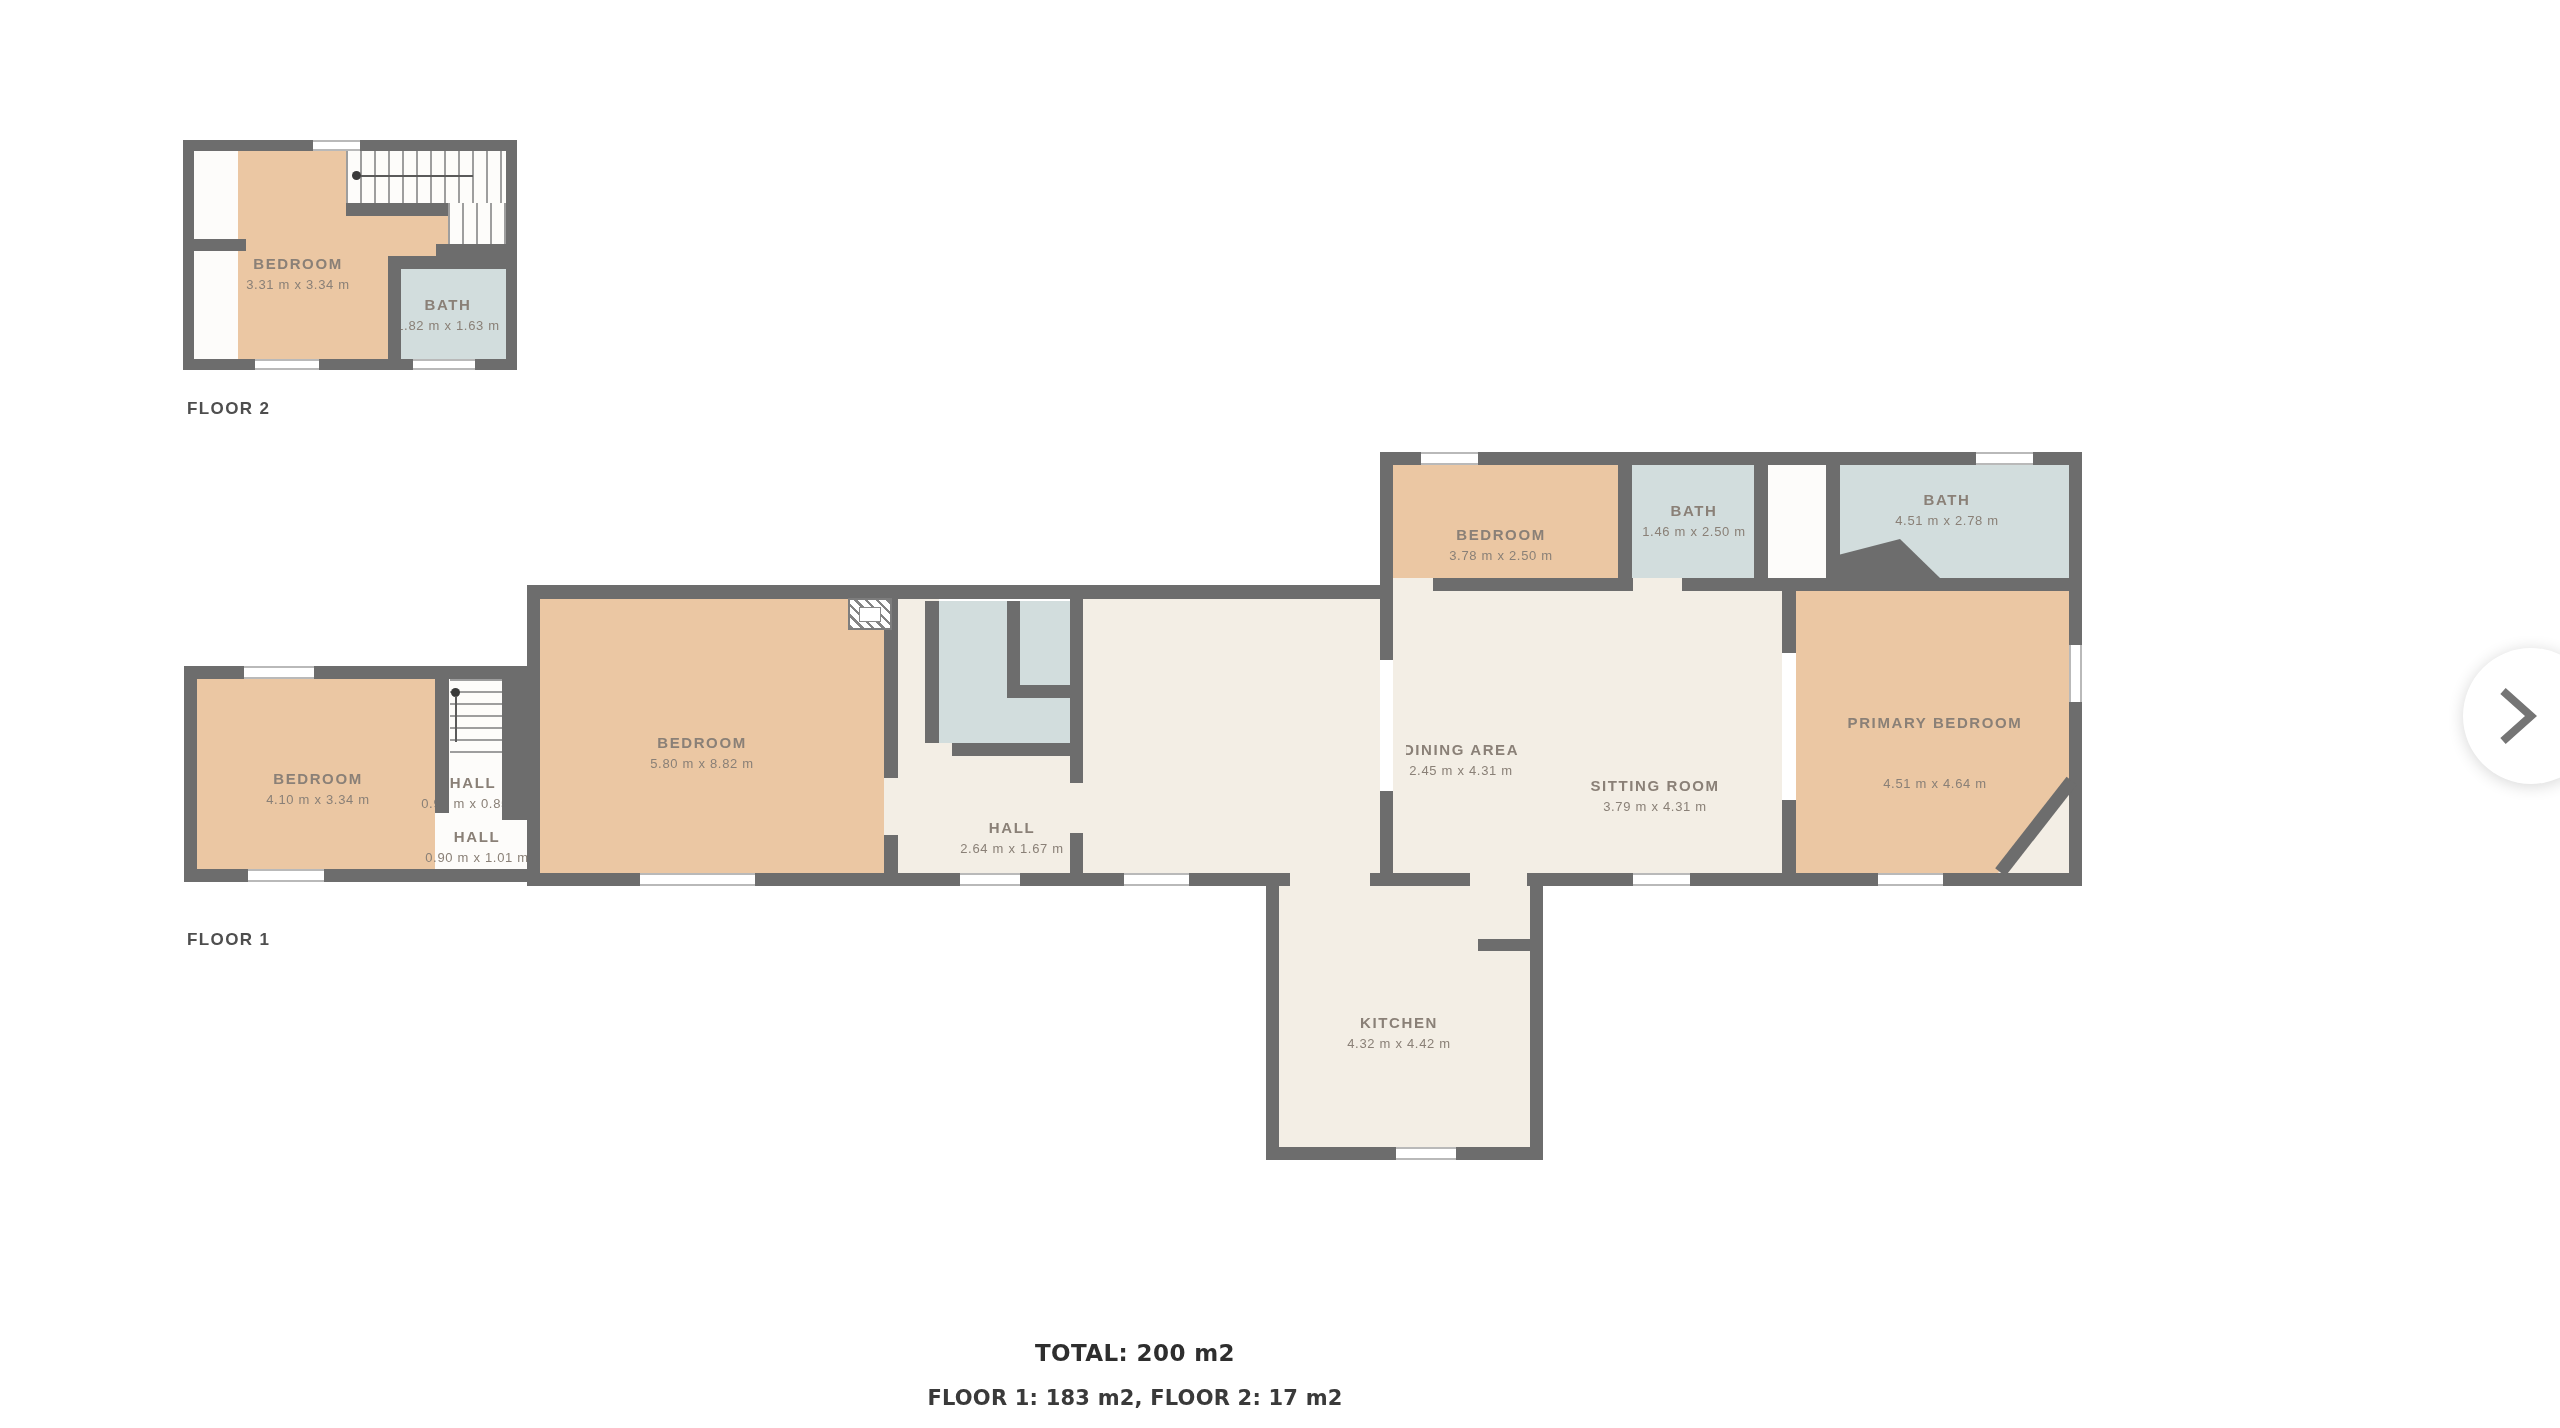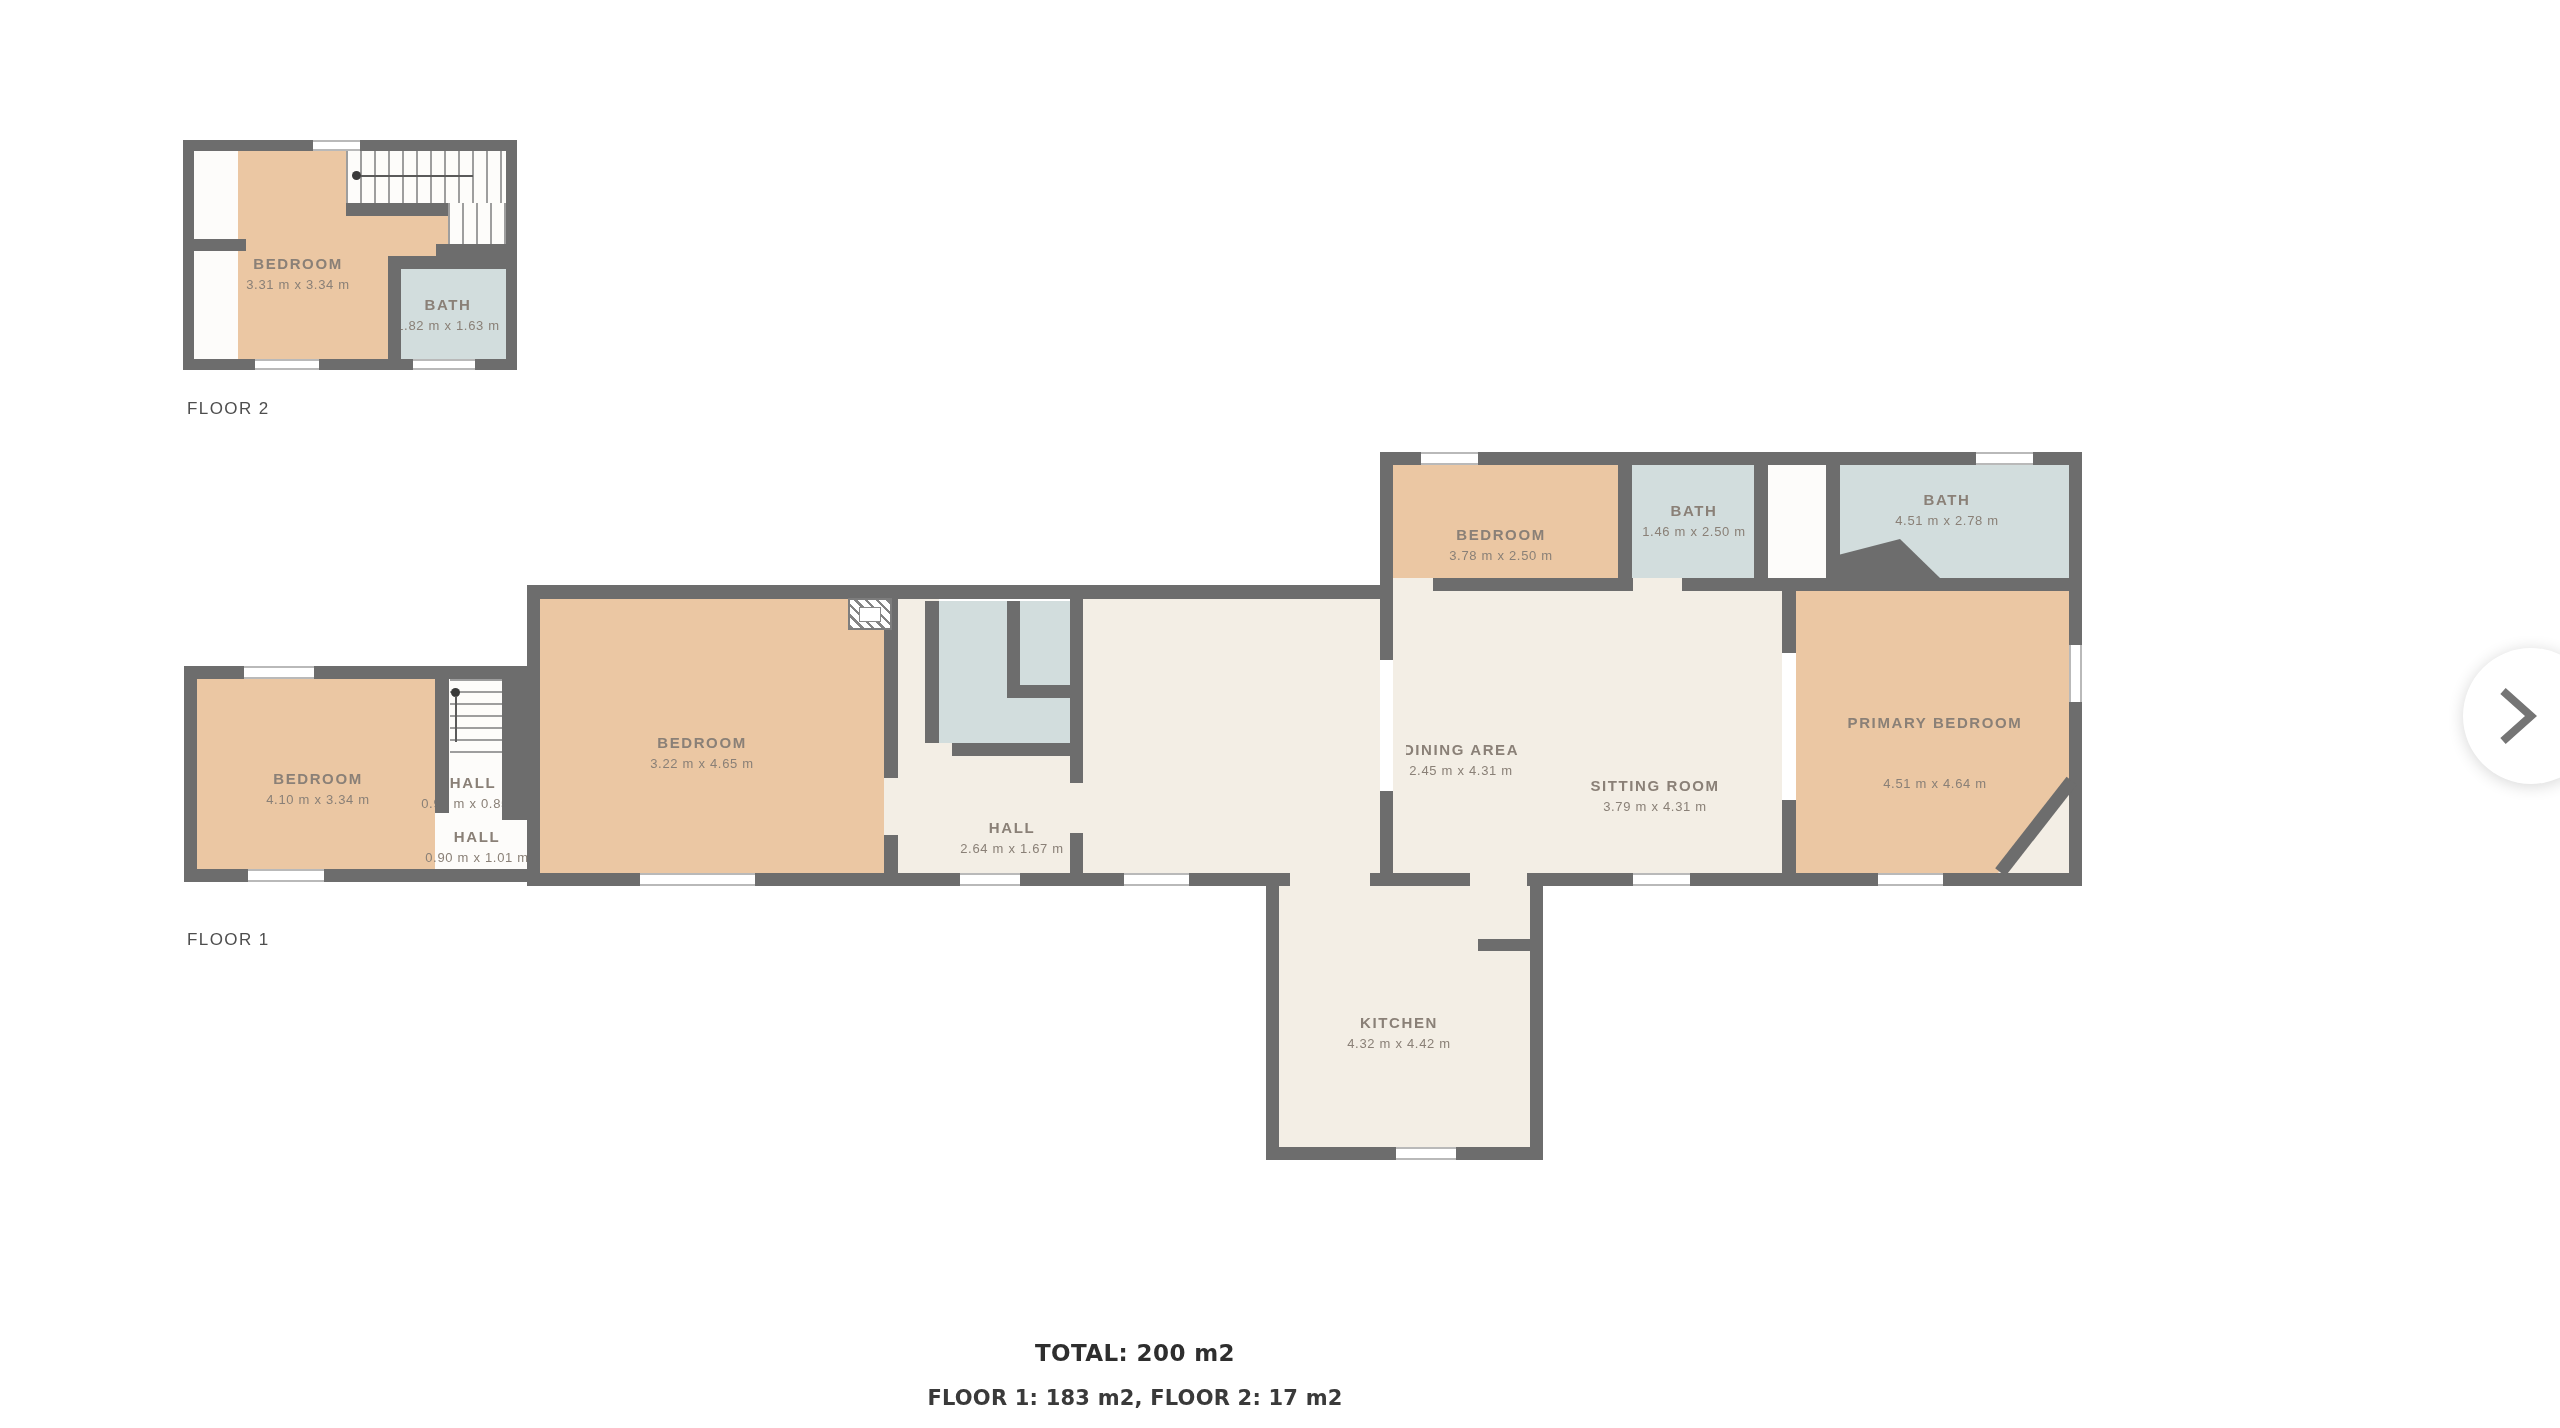--- a/index.html
+++ b/index.html
@@ -20,21 +20,21 @@
   .sline{position:absolute;background:#5a5a5a;z-index:3;}
   .win{position:absolute;background:var(--window,#fff);border-top:2px solid var(--window-line,#b9b9b9);
        border-bottom:2px solid var(--window-line,#b9b9b9);box-sizing:border-box;z-index:5;}
   .win-v{position:absolute;background:var(--window,#fff);border-left:2px solid var(--window-line,#b9b9b9);
        border-right:2px solid var(--window-line,#b9b9b9);box-sizing:border-box;z-index:5;}
   .door{position:absolute;background:var(--room-cream,#f3eee5);z-index:5;}
   .rlabel{position:absolute;transform:translate(-50%,-50%);z-index:3;display:flex;flex-direction:column;
           align-items:center;gap:5px;white-space:nowrap;text-align:center;color:var(--label-text,#8a8077);}
   .rname{font-size:15px;letter-spacing:1.6px;font-weight:600;}
   .rdims{font-size:13px;letter-spacing:.7px;}
-  .caption{position:absolute;font-size:17px;font-weight:400;letter-spacing:1.4px;color:var(--caption-text,#4e4e4e);}
+  .caption{position:absolute;font-size:17px;font-weight:700;letter-spacing:1.4px;color:var(--caption-text,#4e4e4e);}
   .fireplace{position:absolute;z-index:5;box-sizing:border-box;border:2px solid #7d7d7d;
      background:repeating-linear-gradient(45deg,rgba(110,110,110,.85) 0 2.5px,transparent 2.5px 7.5px),#fff;}
   .fireplace .inner{position:absolute;left:9px;top:7px;right:9px;bottom:6px;background:#fff;border:1px solid #8a8a8a;}
   .diag{position:absolute;background:var(--wall,#6d6d6d);z-index:4;}
   .summary{position:absolute;left:735px;top:1340px;width:800px;text-align:center;
            color:var(--summary-text,#2e2e2e);font-family:"DejaVu Sans",sans-serif;}
   .summary .total{font-size:23px;font-weight:700;letter-spacing:.4px;margin-bottom:20px;}
   .summary .line{font-size:21px;font-weight:700;letter-spacing:.2px;margin-bottom:4px;color:#3a3a3a;}
   .nav-next{position:absolute;left:2463px;top:648px;width:136px;height:136px;border-radius:50%;
             border:none;background:#fff;box-shadow:0 2px 16px rgba(0,0,0,.16);cursor:pointer;
@@ -176,21 +176,21 @@
     <div class="rlabel" style="left:289px;top:340px;">
       <span class="rname">HALL</span>
       <span class="rdims">0.92 m x 0.85 m</span>
     </div>
     <div class="rlabel" style="left:293px;top:394px;">
       <span class="rname">HALL</span>
       <span class="rdims">0.90 m x 1.01 m</span>
     </div>
     <div class="rlabel" style="left:518px;top:300px;">
       <span class="rname">BEDROOM</span>
-      <span class="rdims">3.22 m x 4.65 m</span>
+      <span class="rdims">5.80 m x 8.82 m</span>
     </div>
     <div class="rlabel" style="left:828px;top:385px;">
       <span class="rname">HALL</span>
       <span class="rdims">2.64 m x 1.67 m</span>
     </div>
     <div class="rlabel" style="left:1317px;top:92px;">
       <span class="rname">BEDROOM</span>
       <span class="rdims">3.78 m x 2.50 m</span>
     </div>
     <div class="rlabel" style="left:1510px;top:68px;">

